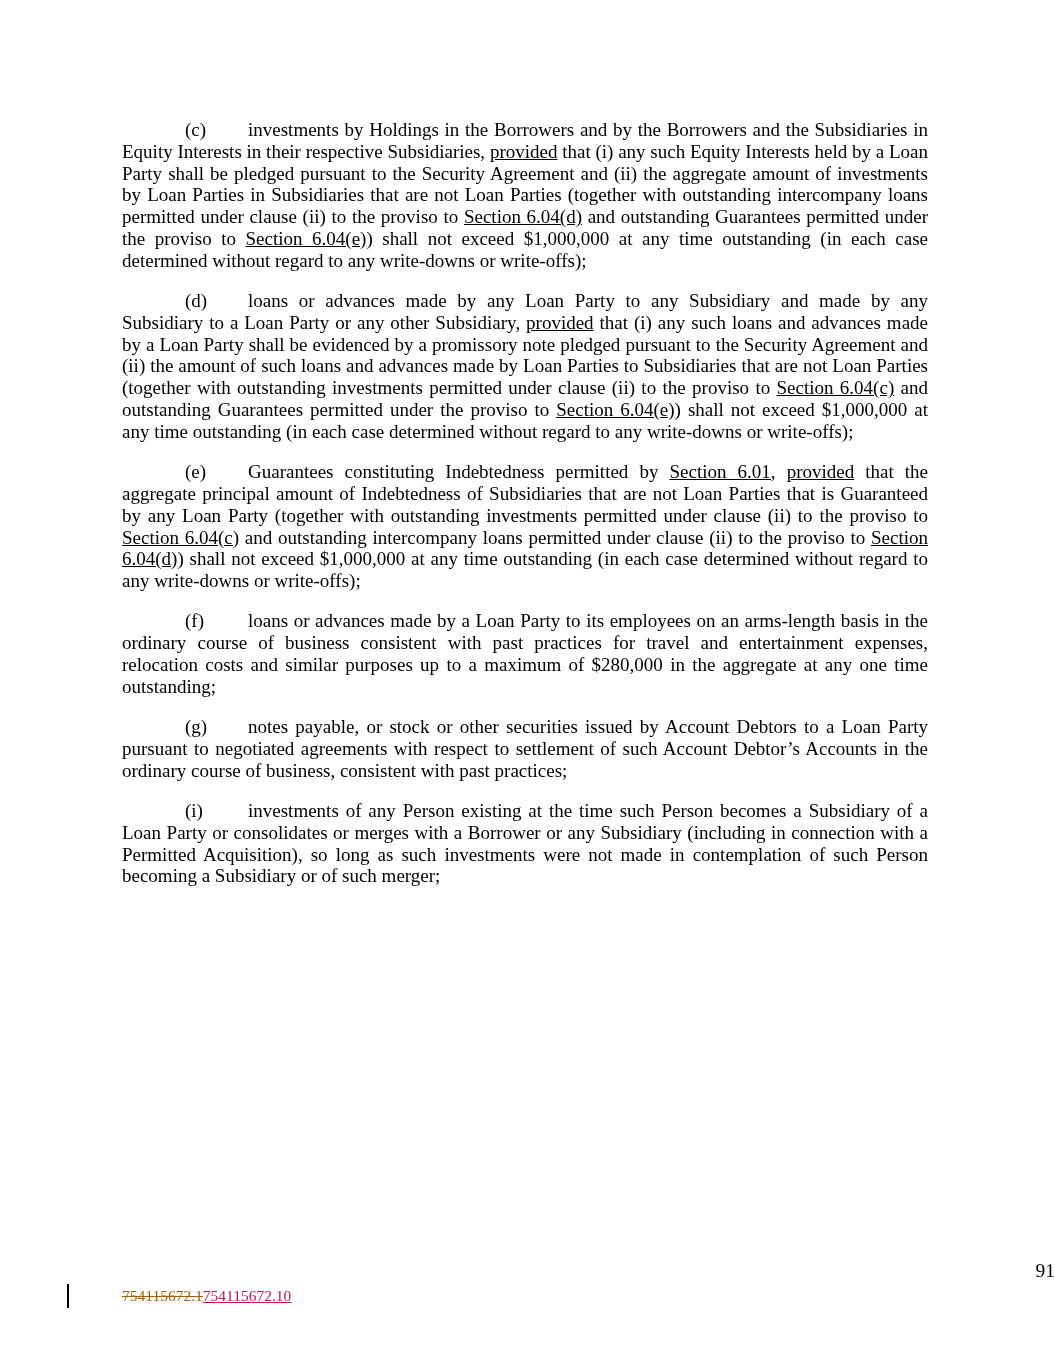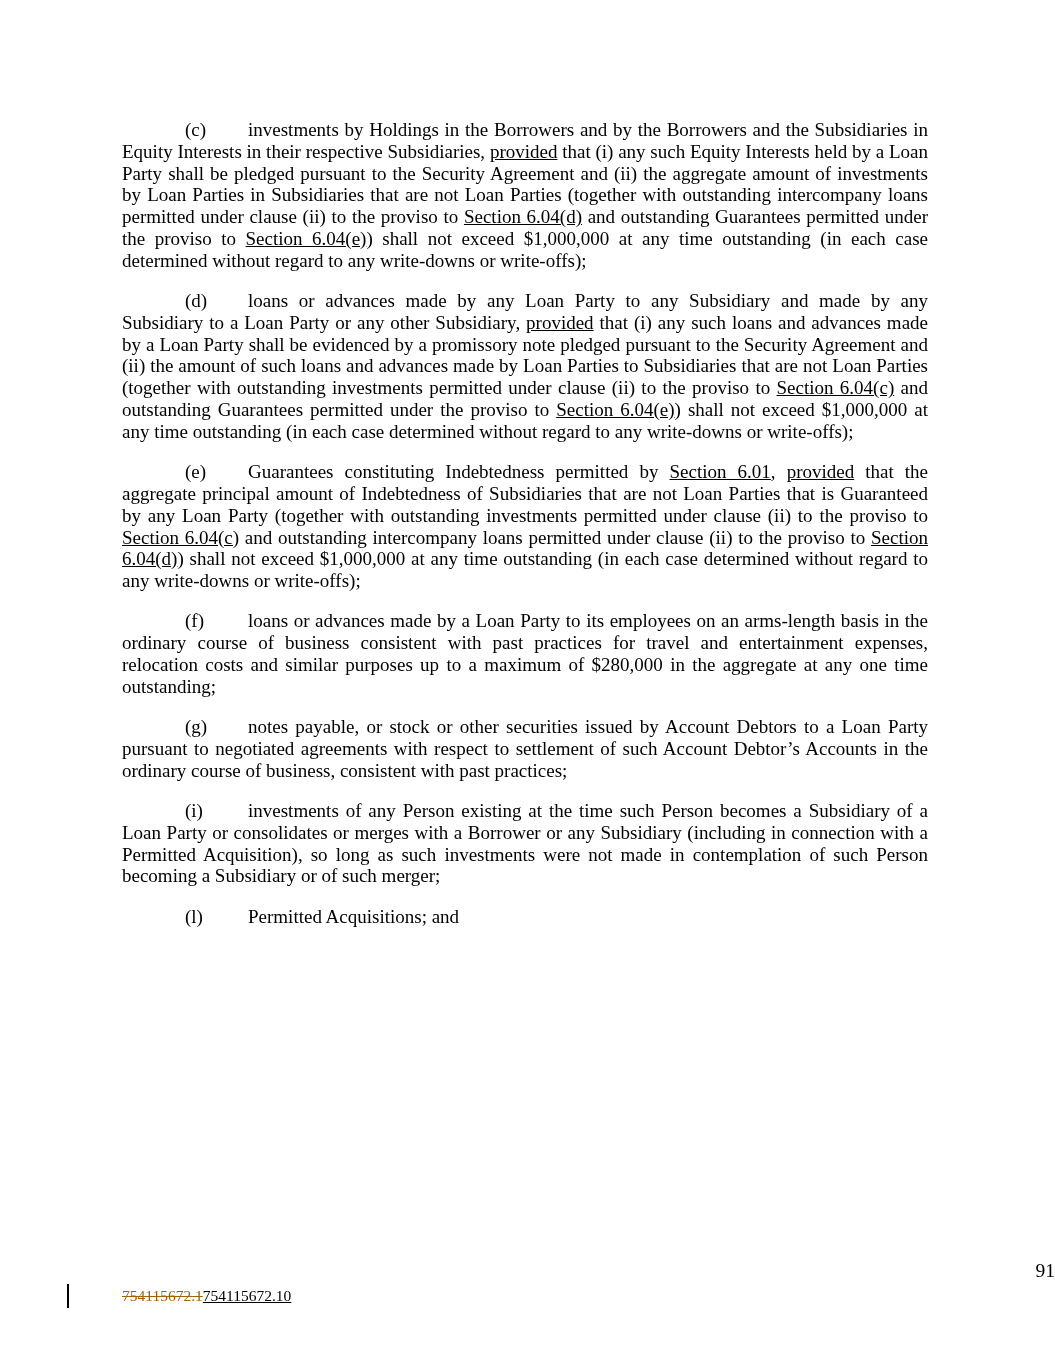--- a/index.html
+++ b/index.html
@@ -74,22 +74,21 @@
 
 <div class="page" style="color: rgb(0, 0, 0);">
 
   <main class="content">
       <p><span class="plabel">(c)</span><span>investments by Holdings in the Borrowers and by the Borrowers and the Subsidiaries in Equity Interests in their respective Subsidiaries, </span><span class="u">provided</span><span> that (i) any such Equity Interests held by a Loan Party shall be pledged pursuant to the Security Agreement and (ii) the aggregate amount of investments by Loan Parties in Subsidiaries that are not Loan Parties (together with outstanding intercompany loans permitted under clause (ii) to the proviso to </span><span class="u">Section 6.04(d)</span><span> and outstanding Guarantees permitted under the proviso to </span><span class="u">Section 6.04(e)</span><span>) shall not exceed $1,000,000 at any time outstanding (in each case determined without regard to any write-downs or write-offs);</span></p>
       <p><span class="plabel">(d)</span><span>loans or advances made by any Loan Party to any Subsidiary and made by any Subsidiary to a Loan Party or any other Subsidiary, </span><span class="u">provided</span><span> that (i) any such loans and advances made by a Loan Party shall be evidenced by a promissory note pledged pursuant to the Security Agreement and (ii) the amount of such loans and advances made by Loan Parties to Subsidiaries that are not Loan Parties (together with outstanding investments permitted under clause (ii) to the proviso to </span><span class="u">Section 6.04(c)</span><span> and outstanding Guarantees permitted under the proviso to </span><span class="u">Section 6.04(e)</span><span>) shall not exceed $1,000,000 at any time outstanding (in each case determined without regard to any write-downs or write-offs);</span></p>
       <p><span class="plabel">(e)</span><span>Guarantees constituting Indebtedness permitted by </span><span class="u">Section 6.01</span><span>, </span><span class="u">provided</span><span> that the aggregate principal amount of Indebtedness of Subsidiaries that are not Loan Parties that is Guaranteed by any Loan Party (together with outstanding investments permitted under clause (ii) to the proviso to </span><span class="u">Section 6.04(c)</span><span> and outstanding intercompany loans permitted under clause (ii) to the proviso to </span><span class="u">Section 6.04(d)</span><span>) shall not exceed $1,000,000 at any time outstanding (in each case determined without regard to any write-downs or write-offs);</span></p>
       <p><span class="plabel">(f)</span><span>loans or advances made by a Loan Party to its employees on an arms-length basis in the ordinary course of business consistent with past practices for travel and entertainment expenses, relocation costs and similar purposes up to a maximum of $280,000 in the aggregate at any one time outstanding;</span></p>
       <p><span class="plabel">(g)</span><span>notes payable, or stock or other securities issued by Account Debtors to a Loan Party pursuant to negotiated agreements with respect to settlement of such Account Debtor’s Accounts in the ordinary course of business, consistent with past practices;</span></p>
       <p><span class="plabel">(i)</span><span>investments of any Person existing at the time such Person becomes a Subsidiary of a Loan Party or consolidates or merges with a Borrower or any Subsidiary (including in connection with a Permitted Acquisition), so long as such investments were not made in contemplation of such Person becoming a Subsidiary or of such merger;</span></p>
-      <p><span class="plabel">(l)</span><span>Permitted Acquisitions; and</span></p>
     </main>
 
   <div class="page-num">91</div>
 
   <div class="change-bar"></div>
 
-  <div class="footer-ids"><span class="del" style="color: #a16207;">754115672.1</span><span class="ins" style="color: #000000;">754115672.10</span></div>
+  <div class="footer-ids"><span class="del" style="color: #a16207;">754115672.1</span><span class="ins" style="color: #be185d;">754115672.10</span></div>
 
 </div>
 
 </body></html>

